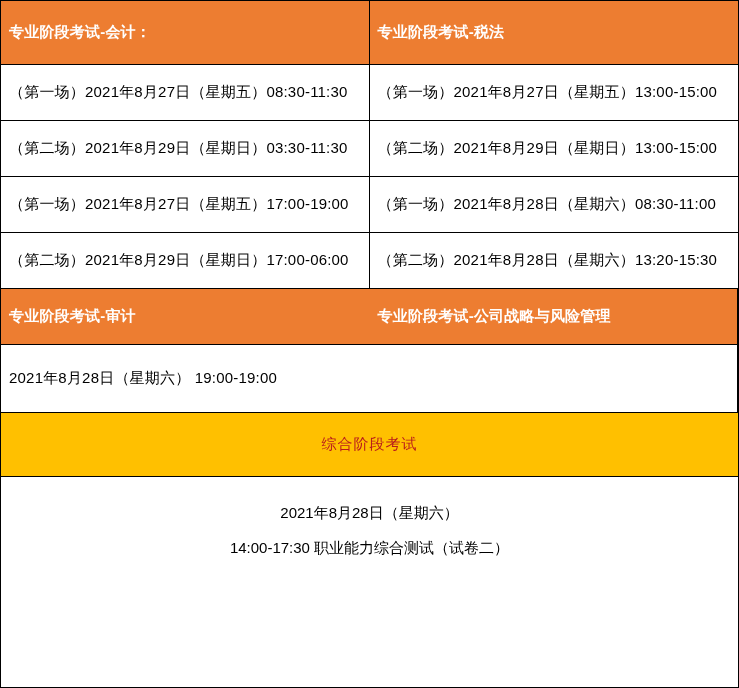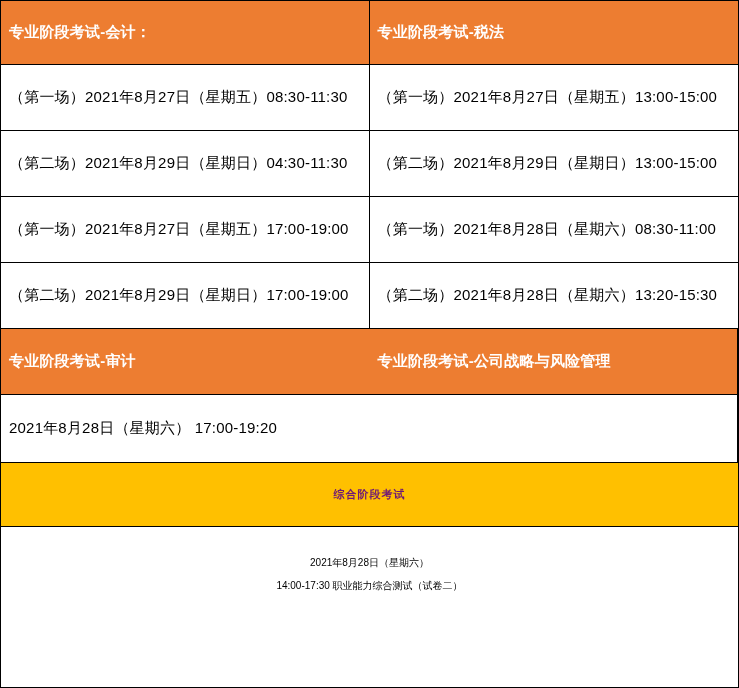--- a/index.html
+++ b/index.html
@@ -31,82 +31,83 @@
     letter-spacing: 0.2px;
   }
   .cell.left { border-right: 1px solid #000000; }
   .hdr {
     background: #ED7D31;
     color: #ffffff;
     font-weight: bold;
     font-size: 15px;
   }
   .h64 { height: 64px; }
-  .h66 { height: 66px; }
+  .h66 { height: 56px; }
   .h68 { height: 68px; }
   .h94 { height: 94px; }
   .banner {
     background: #FFC000;
     display: flex;
     align-items: center;
     justify-content: center;
   }
   .banner span {
-    color: #701a75;
-    font-weight: bold;
-    font-size: 11px;
+    color: #b91c1c;
+    font-weight: normal;
+    font-size: 15px;
     letter-spacing: 1px;
   }
   .footer {
     display: flex;
     flex-direction: column;
     align-items: center;
     justify-content: center;
     background: #ffffff;
   }
   .footer .line {
-    font-size: 10px;
+    font-size: 15px;
     color: #000000;
     line-height: 23px;
     text-align: right;
+    margin-top: 12px;
   }
 </style>
 </head>
 <body>
 
 <div class="sheet">
 
   <div class="row h64">
     <div class="cell left hdr">专业阶段考试-会计：</div>
     <div class="cell hdr">专业阶段考试-税法</div>
   </div>
   <div class="row h66">
     <div class="cell left">（第一场）2021年8月27日（星期五）08:30-11:30</div>
     <div class="cell">（第一场）2021年8月27日（星期五）13:00-15:00</div>
   </div>
   <div class="row h66">
-    <div class="cell left">（第二场）2021年8月29日（星期日）04:30-11:30</div>
+    <div class="cell left">（第二场）2021年8月29日（星期日）03:30-11:30</div>
     <div class="cell">（第二场）2021年8月29日（星期日）13:00-15:00</div>
   </div>
 
   <div class="row h66">
     <div class="cell left">（第一场）2021年8月27日（星期五）17:00-19:00</div>
     <div class="cell">（第一场）2021年8月28日（星期六）08:30-11:00</div>
   </div>
   <div class="row h66">
-    <div class="cell left">（第二场）2021年8月29日（星期日）17:00-19:00</div>
+    <div class="cell left">（第二场）2021年8月29日（星期日）17:00-06:00</div>
     <div class="cell">（第二场）2021年8月28日（星期六）13:20-15:30</div>
   </div>
 
   <div class="row h66">
     <div class="cell hdr">专业阶段考试-审计</div>
     <div class="cell left hdr">专业阶段考试-公司战略与风险管理</div>
   </div>
   <div class="row h68">
-    <div class="cell left">2021年8月28日（星期六） 17:00-19:20</div>
+    <div class="cell left">2021年8月28日（星期六） 19:00-19:00</div>
   </div>
 
   <div class="row h64 banner">
     <span>综合阶段考试</span>
   </div>
 
   <div class="row h94 footer">
     <div class="line">2021年8月28日（星期六）</div>
     <div class="line">14:00-17:30 职业能力综合测试（试卷二）</div>
   </div>

